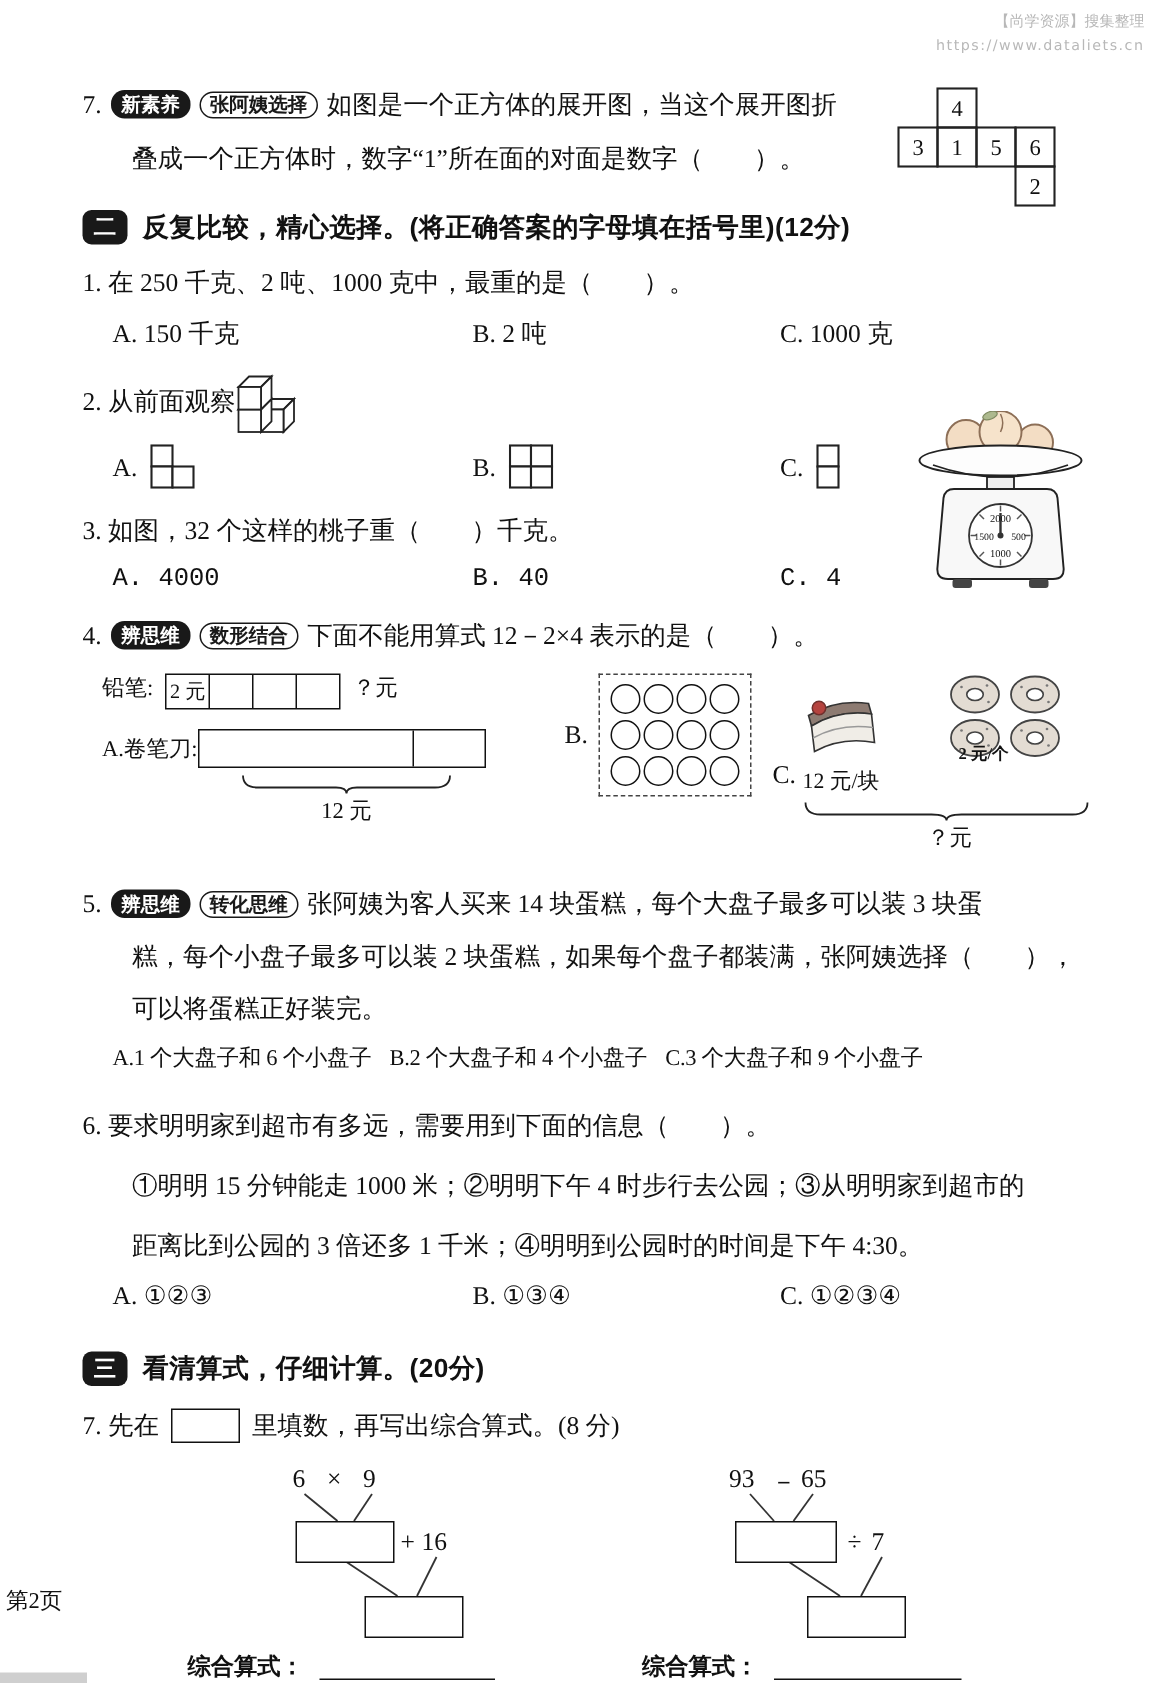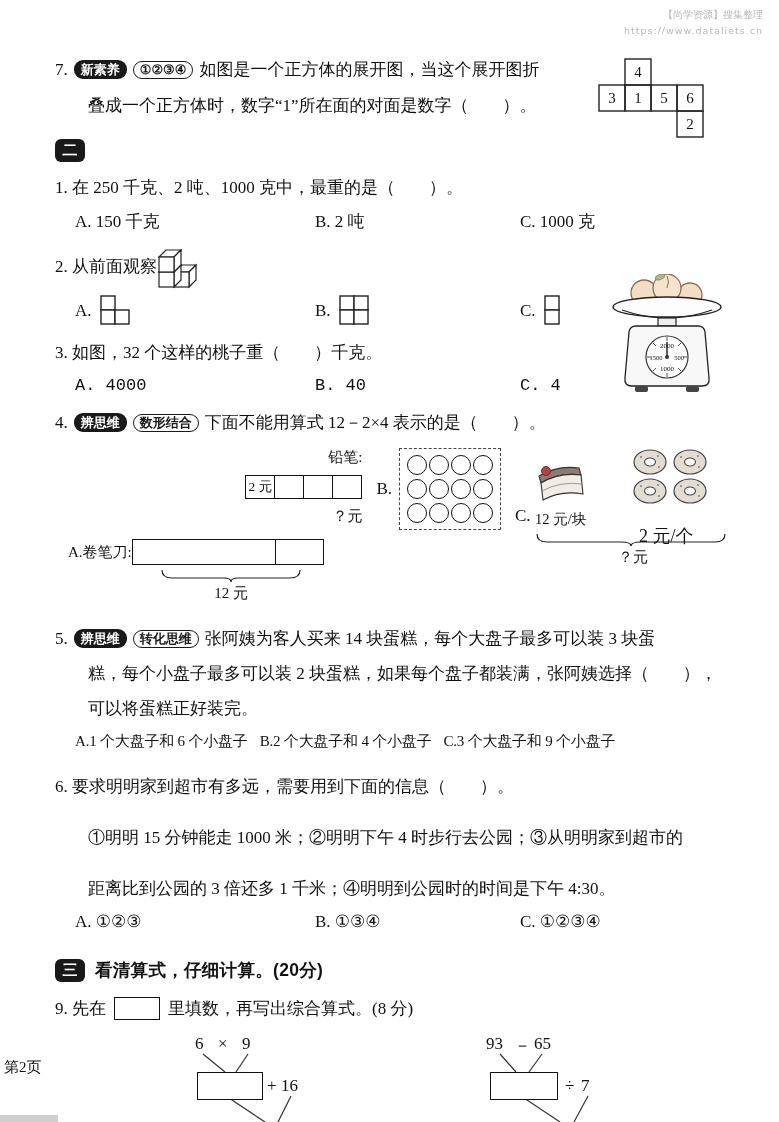--- a/index.html
+++ b/index.html
@@ -36,21 +36,21 @@
 
   #q1-line { margin-top:14px; } #q1-opts { margin-top:11px; }
   #q2-line { margin-top:10px; display:flex; align-items:center; gap:0; }
   #q2-opts { margin-top:6px; }
   #q3-line { margin-top:14px; } #q3-opts { margin-top:12px;font-family:Liberation Mono, monospace; }
 
   #q4-line { margin-top:16px; display:flex; align-items:center; gap:6px; font-size:17px; }
   .fig-row { margin-top:14px; display:flex; gap:14px; padding-left:13px; align-items:flex-start; }
 
   .figA { width:296px; font-size:15px; }
-  .fa-row1 { display:flex; align-items:flex-end; gap:8px;flex-direction:column; }
+  .fa-row1 { display:flex; align-items:flex-start; gap:8px; }
   .tape1 { display:flex; border:1.5px solid #111; height:22px; background:#fff; }
   .tcell { width:28px; border-right:1.5px solid #111; display:flex; align-items:center; justify-content:center; font-size:13.5px; }
   .tcell.last { border-right:none; }
   .fa-row2 { margin-top:13px; display:flex; align-items:center; }
   .tape2 { display:flex; border:1.5px solid #111; height:24px; width:190px; }
   .tseg1 { width:142px; border-right:1.5px solid #111; }
   .fa-row3 { position:relative; height:38px; }
   .fa-brace { position:absolute; left:92px; top:3px; }
   .fa-total { position:absolute; left:92px; top:19px; width:142px; text-align:center; font-size:15px; }
 
@@ -58,31 +58,31 @@
   .dash-box { display:grid; grid-template-columns:repeat(4,22px); grid-auto-rows:24px;
               align-items:center; justify-items:center; border:1.7px dashed #444; padding:4px 6px; }
   .circ { width:18px; height:18px; border:1.4px solid #111; border-radius:50%; background:#fff; }
 
   .figC { position:relative; padding-left:20px; font-size:17px; }
   .figc-label { position:absolute; left:0; top:58px; }
   .figc-body { position:relative; width:196px; height:118px; }
   .cake-svg { position:absolute; left:0; top:8px; }
   .donut-grid { position:absolute; left:96px; top:0; display:grid; grid-template-columns:repeat(2,40px); grid-auto-rows:29px; }
   .figc-p1 { position:absolute; left:0; top:62px; font-size:14.5px; }
-  .figc-p2 { position:absolute; left:104px; top:76px; font-size:18px; }
+  .figc-p2 { position:absolute; left:104px; top:46px; font-size:11px;font-weight:bold; }
   .figc-brace { position:absolute; left:0; top:84px; }
   .figc-q { position:absolute; left:0; top:100px; width:100%; text-align:center; font-size:15px; }
 
   #q5 .l1 { margin-top:24px; display:flex; align-items:center; gap:6px; font-size:17px; }
   #q5 .l2 { margin-top:12px; padding-left:33px; font-size:17px; }
   #q5 .l3 { margin-top:12px; padding-left:33px; font-size:17px; }
   #q5 .opts { margin-top:12px; padding-left:20px; display:flex; gap:12px; font-size:15px; white-space:nowrap; letter-spacing:-0.2px; }
 
   #q6-line { margin-top:24px; } 
-  .info-line { margin-top:28px; padding-left:33px; font-size:17px; }
+  .info-line { margin-top:17px; padding-left:33px; font-size:17px; }
   #q6-opts { margin-top:11px; }
 
   #s3q1-line { margin-top:15px; display:flex; align-items:center; font-size:17px; }
   .fill-box { width:44px; height:21px; border:1.5px solid #111; margin:0 8px; background:#fff; }
 
   .diagrams { margin-top:12px; display:flex; }
   .diagram { position:relative; width:290px; height:152px; }
   #diag-left { margin-left:70px; }
   #diag-right { margin-left:13px; }
   .dnum { position:absolute; font-size:17px; }
@@ -157,28 +157,29 @@
     <rect x="27" y="112" width="13" height="6" rx="2" fill="#444"></rect>
     <rect x="78" y="112" width="13" height="6" rx="2" fill="#444"></rect>
   </svg>
 
   <div class="content">
 
     <div id="q7">
       <div class="l1">
         <span>7.</span>
         <span class="badge-solid">新素养</span>
-        <span class="badge-outline">①②③④</span>
+        <span class="badge-outline">张阿姨选择</span>
         <span>如图是一个正方体的展开图，当这个展开图折</span>
       </div>
       <div class="l2">叠成一个正方体时，数字“1”所在面的对面是数字（　　）。</div>
     </div>
 
     <div class="sec-head" id="sec2-head">
       <span class="sec-badge">二</span>
+      <span class="sec-title">反复比较，精心选择。(将正确答案的字母填在括号里)(12分)</span>
     </div>
 
     <div class="qline" id="q1-line">1. 在 250 千克、2 吨、1000 克中，最重的是（　　）。</div>
     <div class="opt-row" id="q1-opts">
       <span>A. 150 千克</span>
       <span>B. 2 吨</span>
       <span>C. 1000 克</span>
     </div>
 
     <div id="q2-line">
@@ -363,21 +364,21 @@
       <span>B. ①③④</span>
       <span>C. ①②③④</span>
     </div>
 
     <div class="sec-head" id="sec3-head">
       <span class="sec-badge">三</span>
       <span class="sec-title">看清算式，仔细计算。(20分)</span>
     </div>
 
     <div id="s3q1-line">
-      <span>9. 先在</span>
+      <span>7. 先在</span>
       <span class="fill-box"></span>
       <span>里填数，再写出综合算式。(8 分)</span>
     </div>
 
     <div class="diagrams">
 
       <div class="diagram" id="diag-left">
         <svg class="dlines" width="290" height="152">
           <g stroke="#333" stroke-width="1.2">
             <line x1="78" y1="22" x2="100" y2="40"></line>

